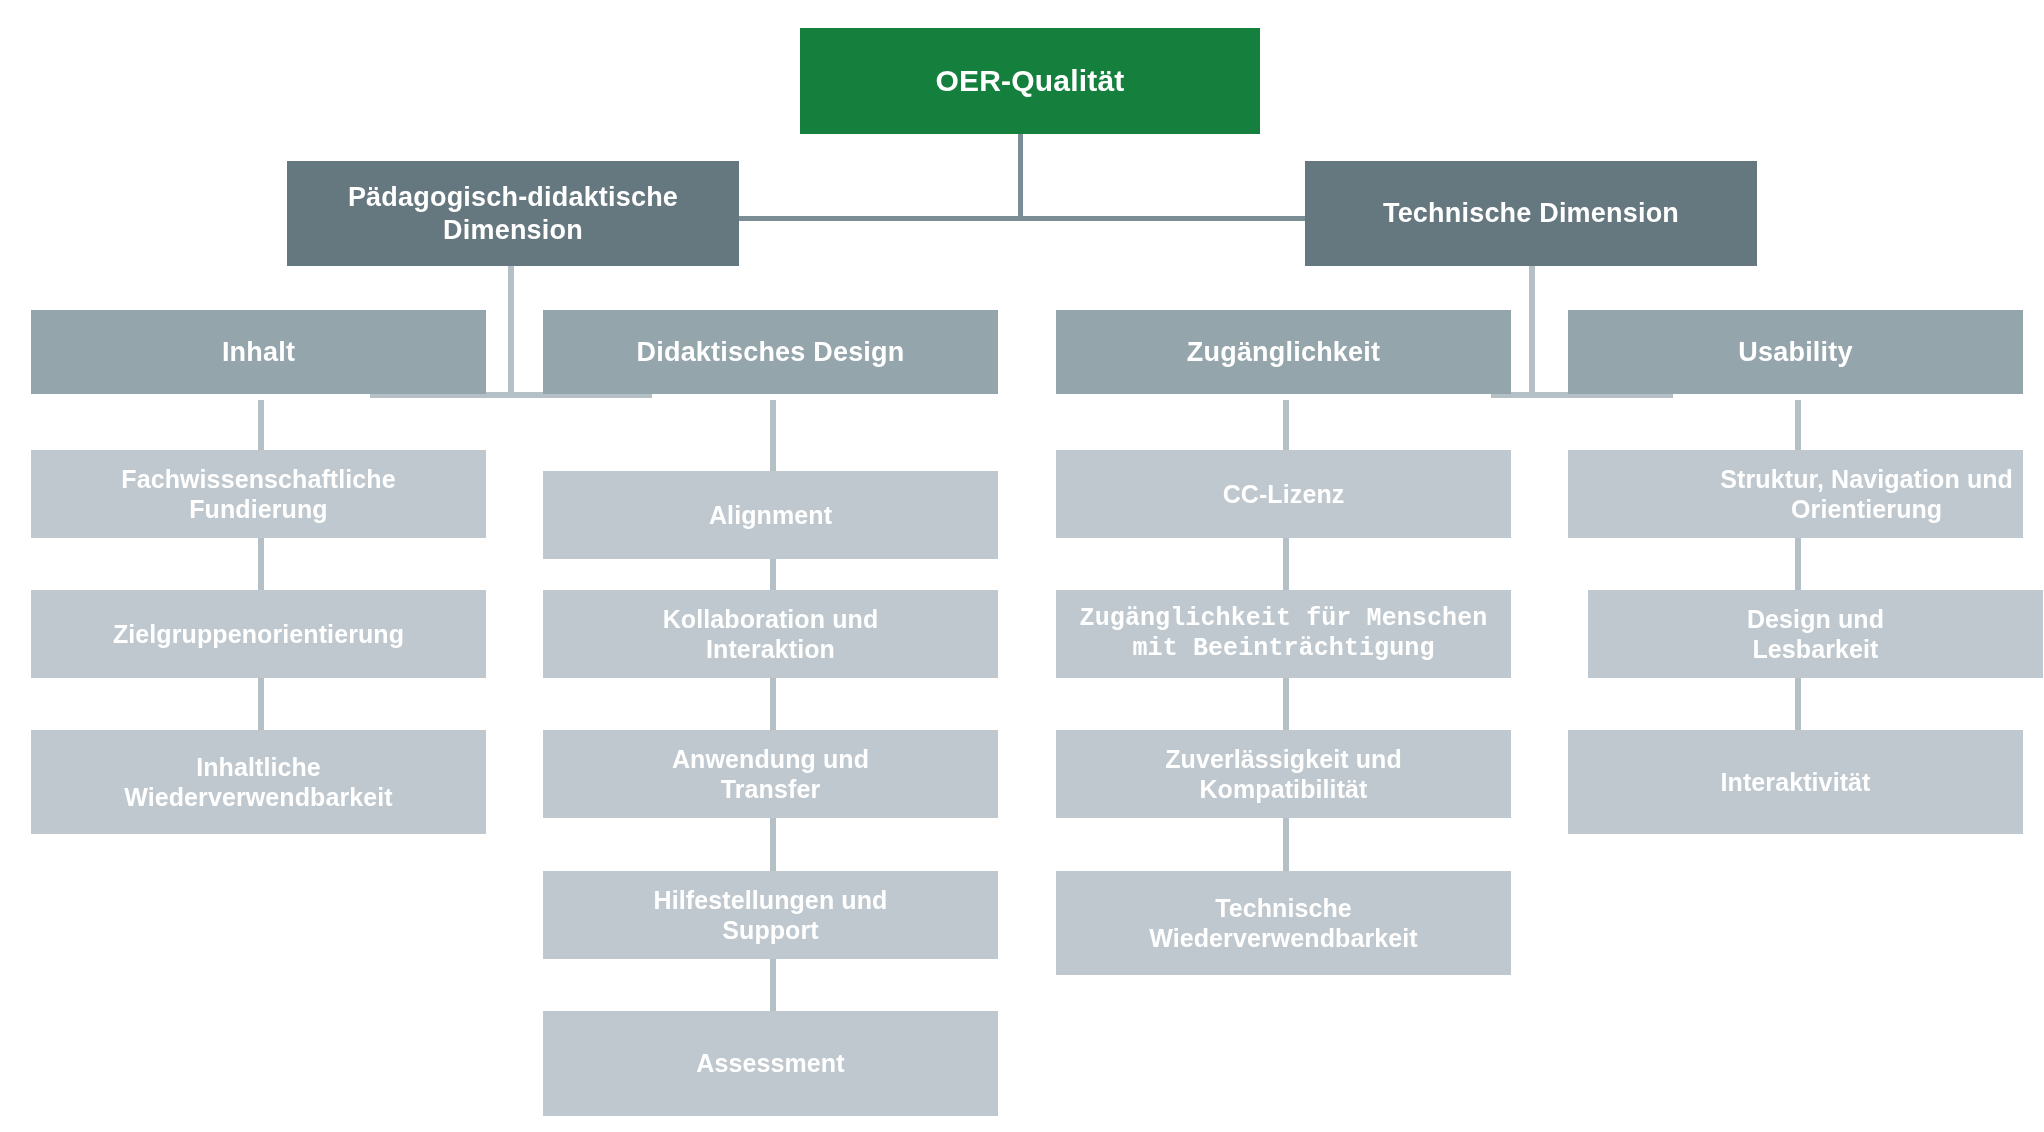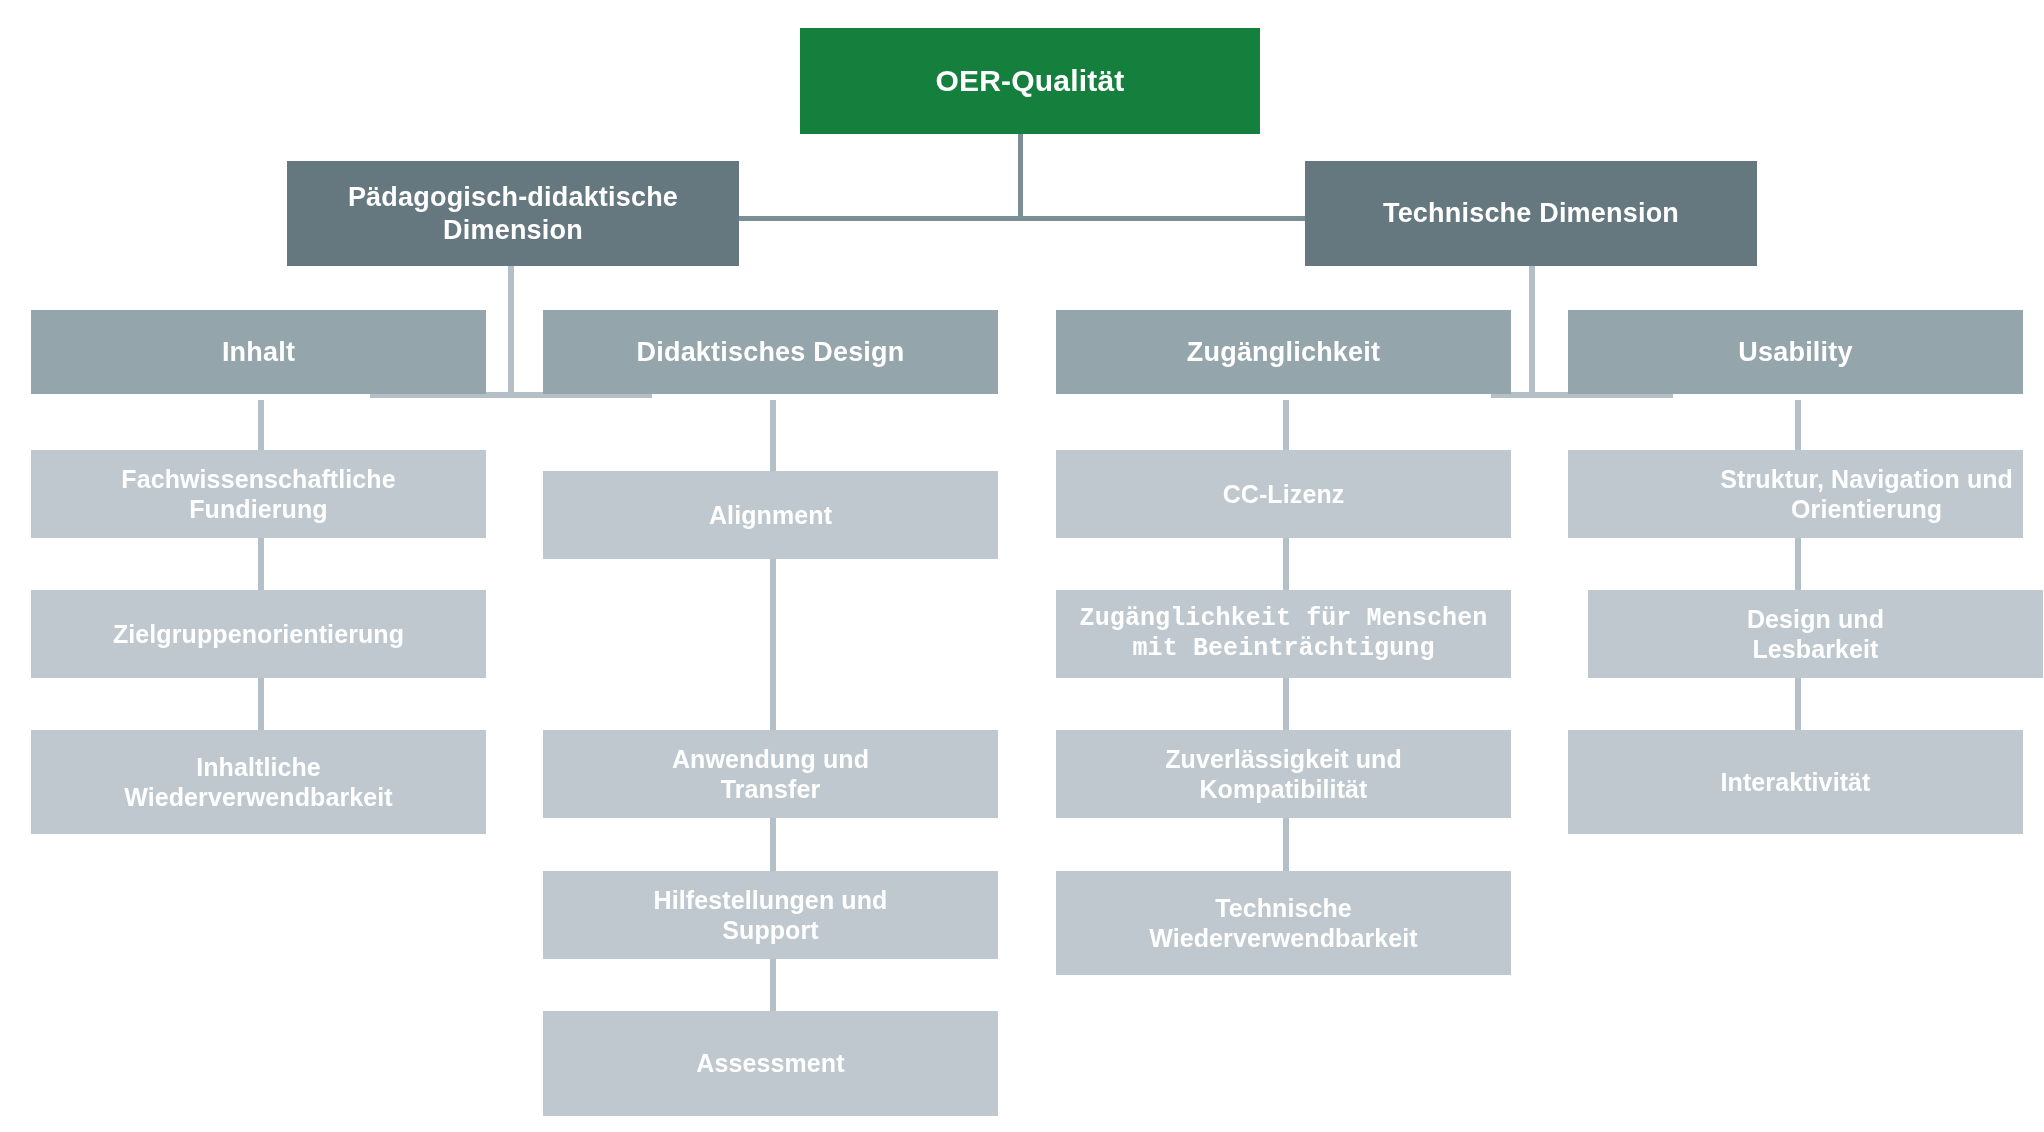--- a/index.html
+++ b/index.html
@@ -121,20 +121,24 @@
     <span class="txt">Zielgruppenorientierung</span>
   </div>
   <div class="node lvl-leaf" style="left:31px; top:730px; width:455px; height:104px;">
     <span class="txt">Inhaltliche
 Wiederverwendbarkeit</span>
   </div>
 
   <div class="node lvl-leaf" style="left:543px; top:450px; width:455px; height:88px;margin-top:21px;">
     <span class="txt">Alignment</span>
   </div>
+  <div class="node lvl-leaf" style="left:543px; top:590px; width:455px; height:88px;">
+    <span class="txt">Kollaboration und
+Interaktion</span>
+  </div>
   <div class="node lvl-leaf" style="left:543px; top:730px; width:455px; height:88px;">
     <span class="txt">Anwendung und
 Transfer</span>
   </div>
   <div class="node lvl-leaf" style="left:543px; top:871px; width:455px; height:88px;">
     <span class="txt">Hilfestellungen und
 Support</span>
   </div>
   <div class="node lvl-leaf" style="left:543px; top:1011px; width:455px; height:105px;">
     <span class="txt">Assessment</span>

